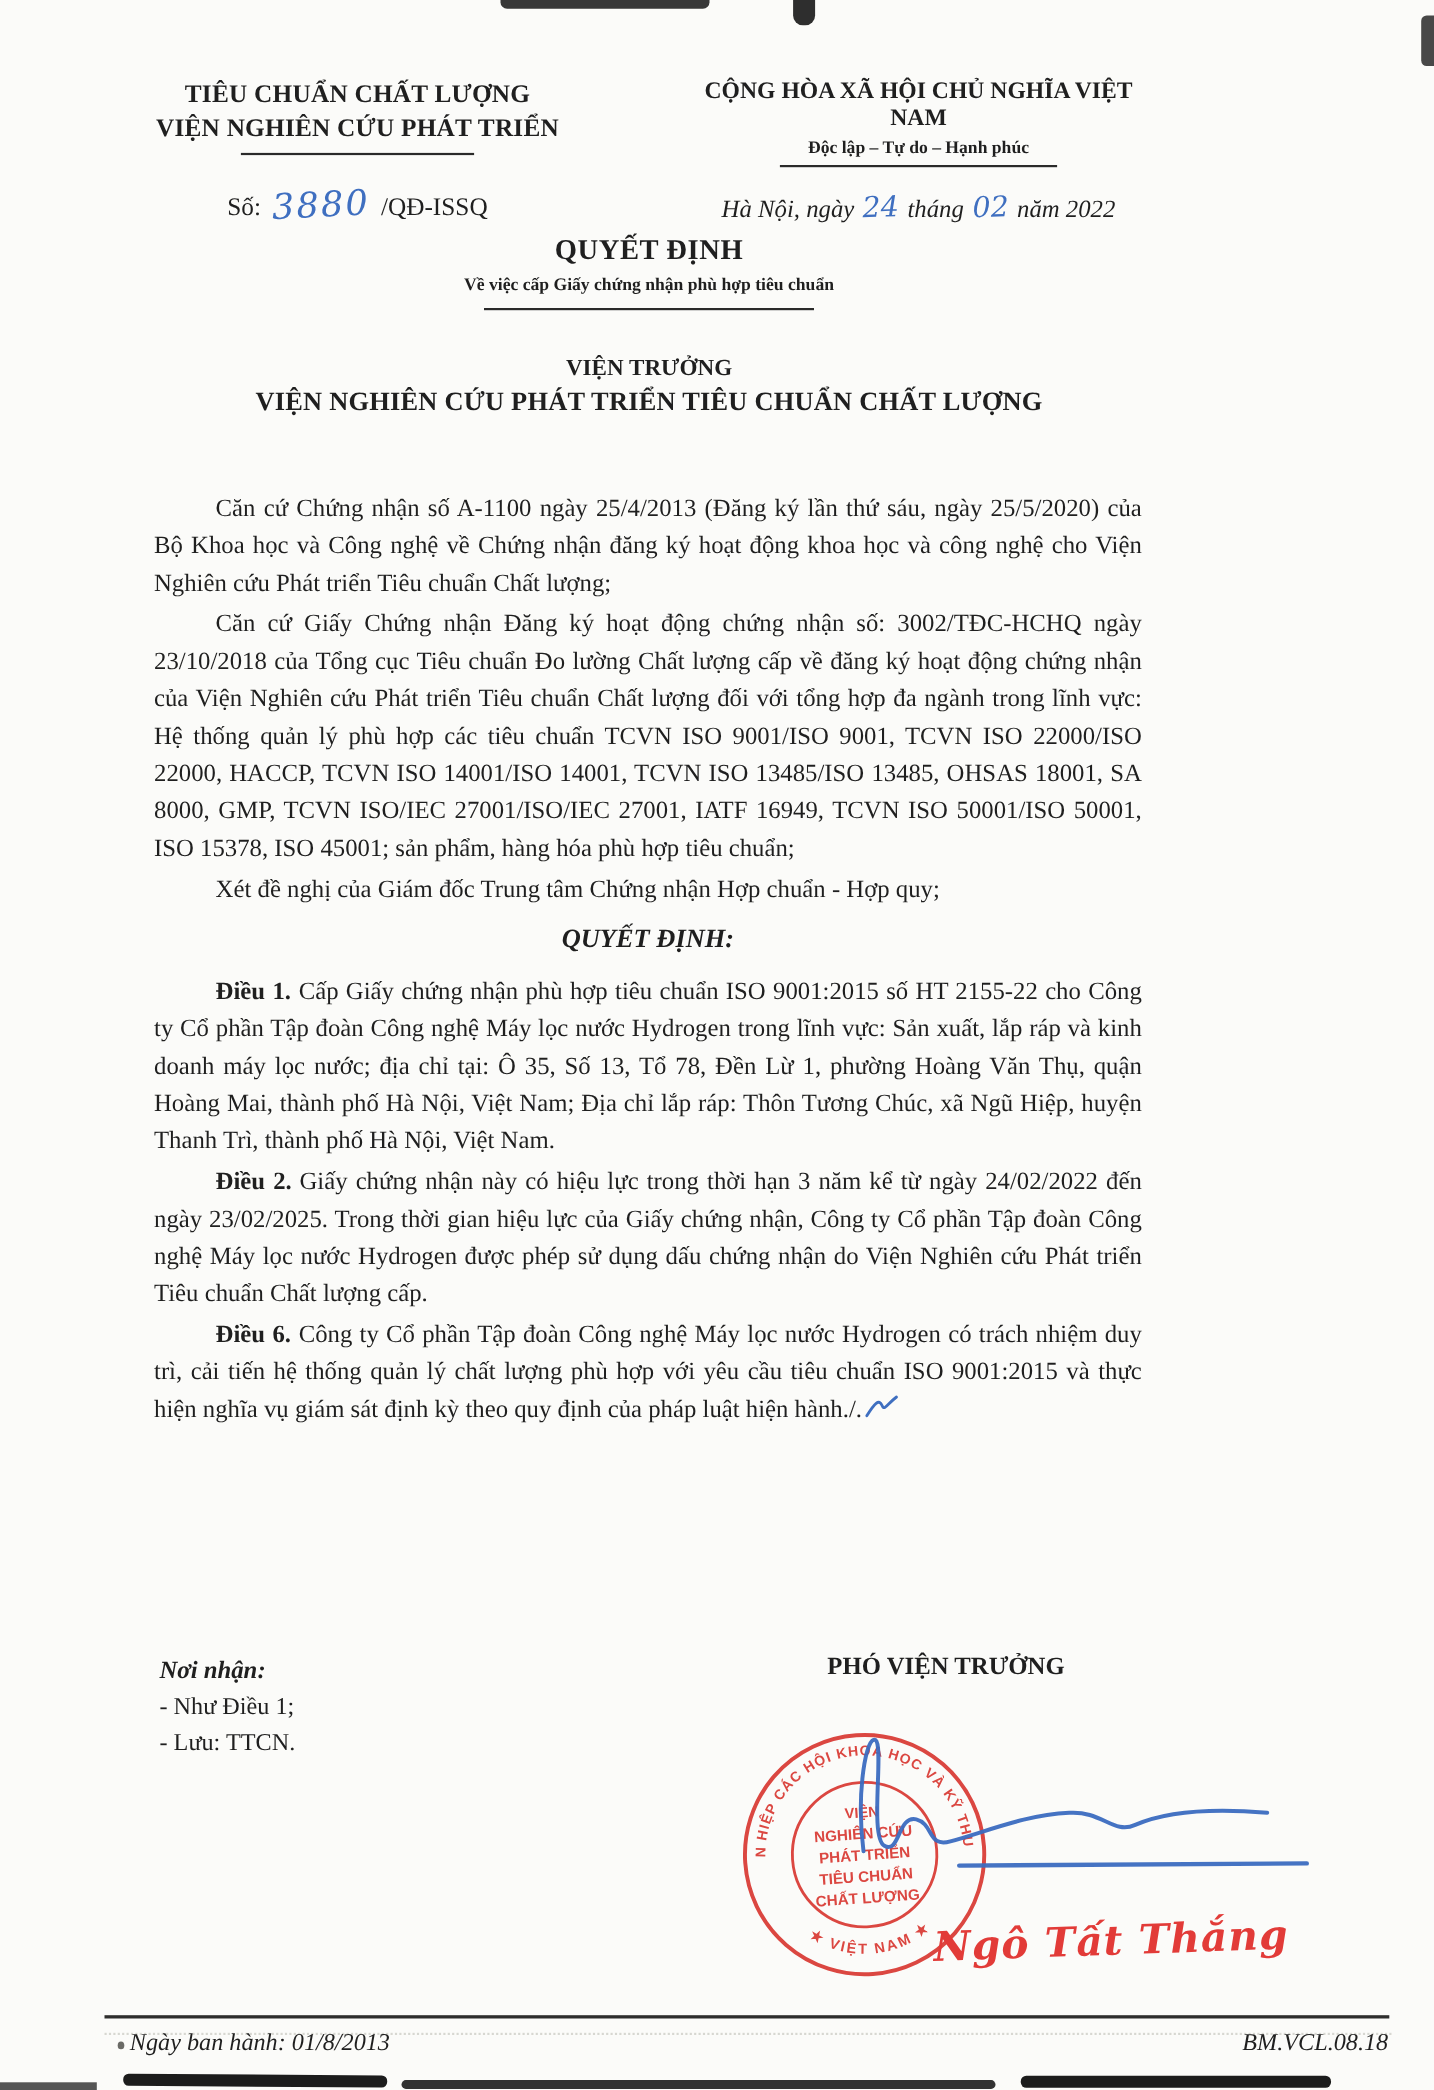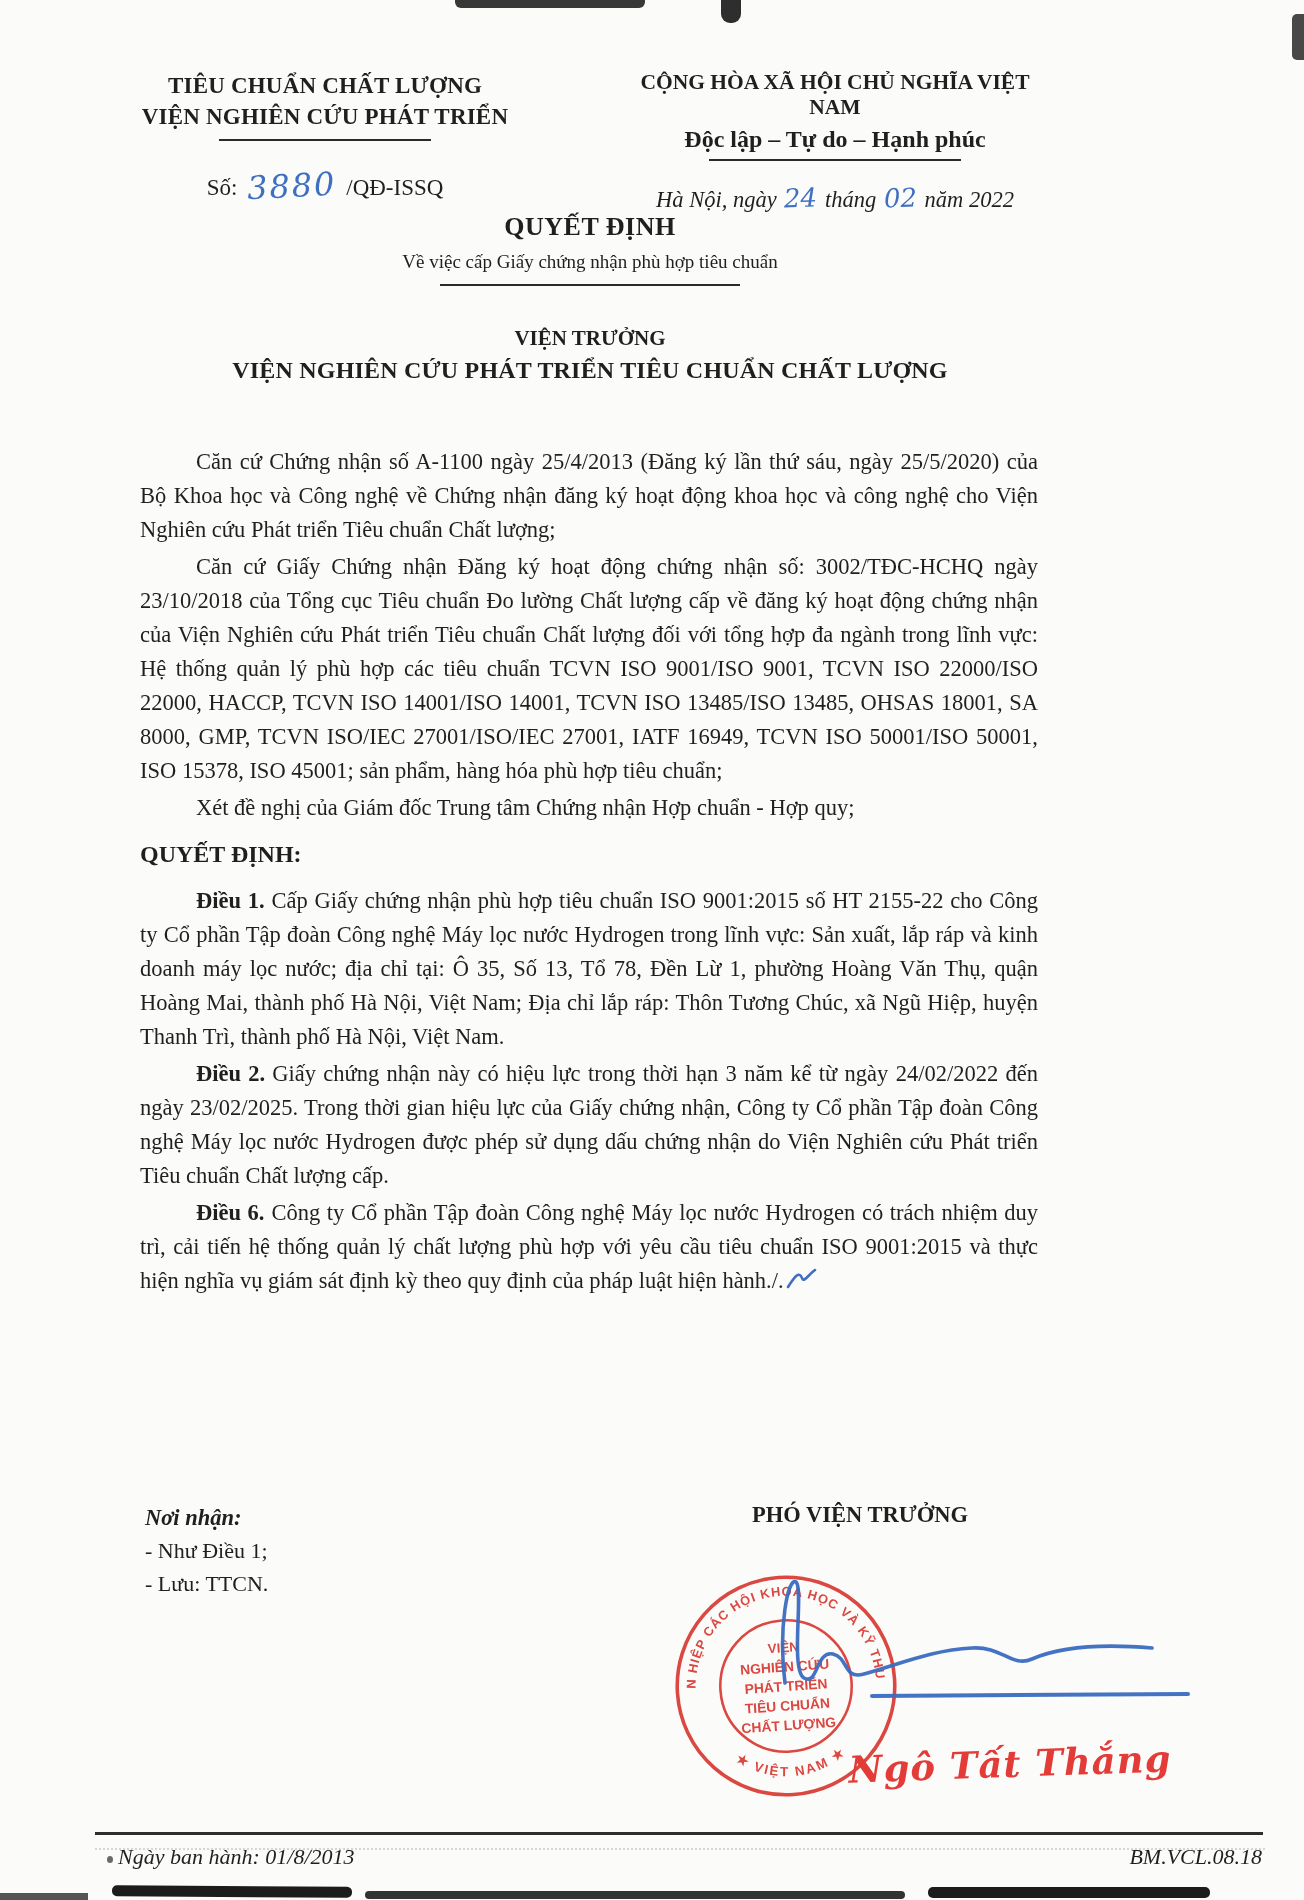--- a/index.html
+++ b/index.html
@@ -18,45 +18,45 @@
   .org-name { font-weight:bold; font-size:23px; line-height:31px; letter-spacing:.2px; }
   .rule-left { width:212px; height:2px; background:#2a2a2a; margin:7px auto 0; }
   .doc-number { margin-top:24px; font-size:23px; }
   .hw-num {
     color:#3f6fc0; font-family:"DejaVu Serif", serif; font-style:italic;
     font-size:32px; letter-spacing:2px; display:inline-block; transform:rotate(-3deg);
     position:relative; top:2px; padding:0 4px;
   }
   .header-right { left:630px; top:70px; width:410px; text-align:center; }
   .national-title { font-weight:bold; font-size:21.5px; }
-  .motto { font-weight:bold; font-size:24px; margin-top:6px; }
+  .motto { font-weight:bold; font-size:16px; margin-top:6px; }
   .rule-right { width:252px; height:2px; background:#2a2a2a; margin:6px auto 0; }
   .date-line { margin-top:22px; font-style:italic; font-size:22.5px; white-space:nowrap; }
   .hw-date {
     color:#3f6fc0; font-family:"DejaVu Serif", serif; font-style:italic;
     font-size:26px; display:inline-block; transform:rotate(-2deg); padding:0 2px;
   }
 
   
   .title-block { left:140px; top:212px; width:900px; text-align:center; }
   .doc-title { font-size:26px; font-weight:bold; letter-spacing:.5px; }
-  .doc-subtitle { font-size:19px; font-weight:normal; margin-top:9px; }
+  .doc-subtitle { font-size:16px; font-weight:bold; margin-top:9px; }
   .rule-subtitle { width:300px; height:2px; background:#2a2a2a; margin:11px auto 0; }
   .authority-role { font-size:21px; font-weight:bold; margin-top:40px; }
   .authority-name { font-size:24px; font-weight:bold; margin-top:6px; letter-spacing:.2px; }
 
   
   .body-block { left:140px; top:445px; width:898px; }
   .body-p {
     font-size:22.5px; line-height:34px; text-align:justify;
     text-indent:56px; margin-bottom:3px;
   }
   .decision-heading {
-    font-size:24px; font-weight:bold;
-    margin:12px 0 13px; text-indent:0;
+    text-align:center; font-size:24px; font-weight:bold;
+    margin:12px 0 13px; text-indent:0;font-style:italic;
   }
   .article-label { font-weight:bold; margin-right:7px; }
   .pen-tick { display:inline-block; vertical-align:-3px; margin-left:2px; }
 
   
   .recipients { left:145px; top:1505px; font-size:22px; }
   .recipients-heading { font-weight:bold; font-style:italic; font-size:22.5px; }
   .recipient-item { margin-top:7px; }
 
   .sign-block { left:640px; top:1498px; width:440px; text-align:center; }

